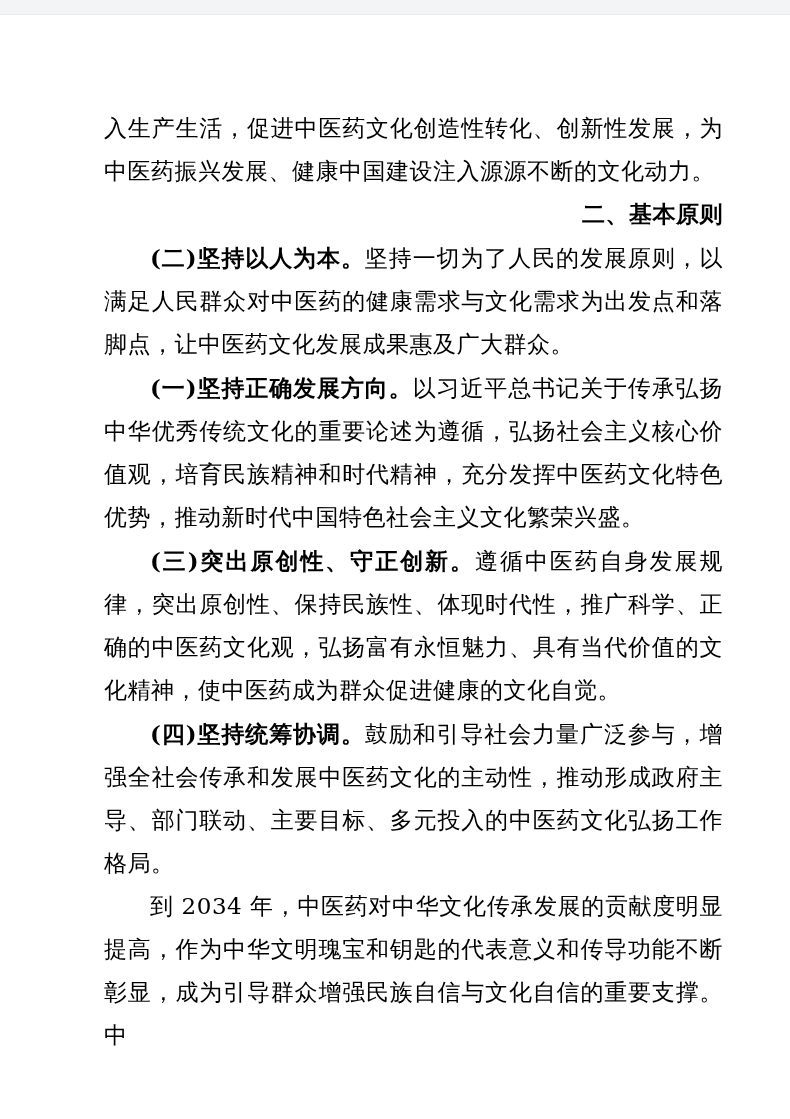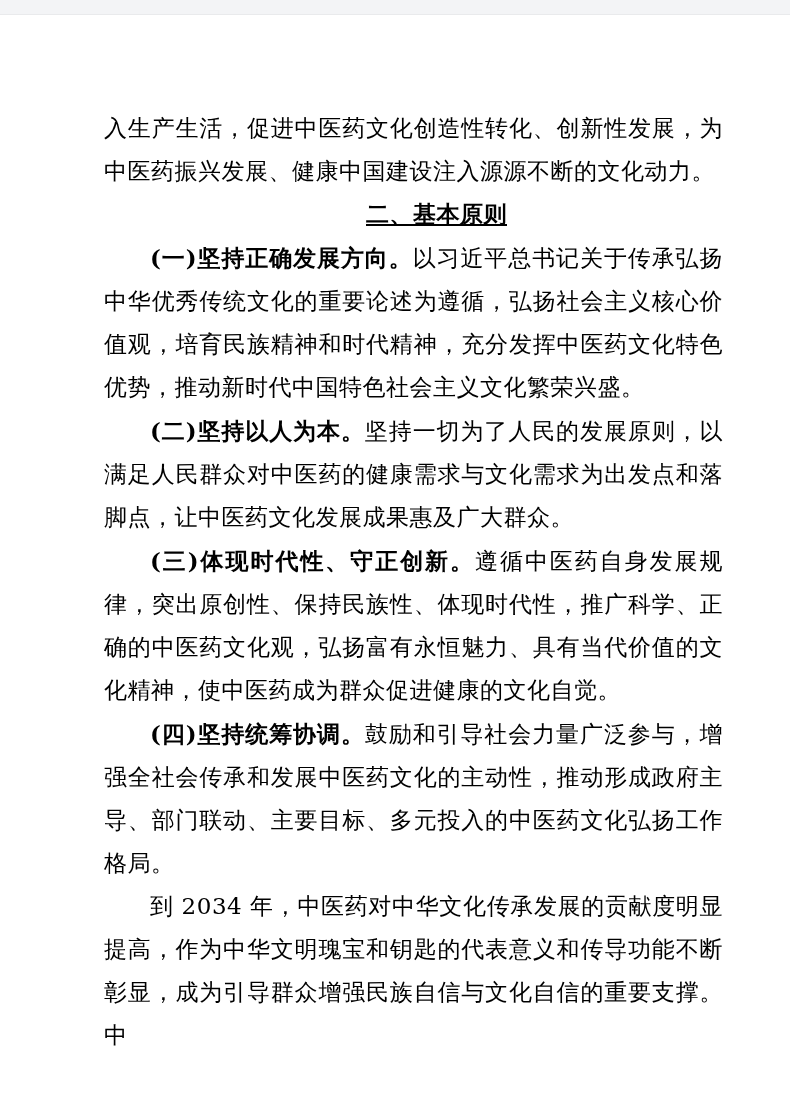--- a/index.html
+++ b/index.html
@@ -31,42 +31,41 @@
     text-indent: 2em;
   }
   .para.no-indent {
     text-indent: 0;
   }
   .section-heading {
     margin: 0;
     text-indent: 2em;
     font-family: "DejaVu Sans", sans-serif;
     font-weight: bold;
-    text-align: center;
-    text-decoration: underline;
+    text-align: right;
   }
   .lead {
     font-weight: bold;
   }
 </style>
 </head>
 <body>
 
 <div class="page">
   <div class="doc">
 
     <p class="para no-indent">入生产生活，促进中医药文化创造性转化、创新性发展，为中医药振兴发展、健康中国建设注入源源不断的文化动力。</p>
 
     <p class="section-heading">二、基本原则</p>
 
+    <p class="para"><span class="lead">(二)坚持以人为本。</span><span>坚持一切为了人民的发展原则，以满足人民群众对中医药的健康需求与文化需求为出发点和落脚点，让中医药文化发展成果惠及广大群众。</span></p>
+
     <p class="para"><span class="lead">(一)坚持正确发展方向。</span><span>以习近平总书记关于传承弘扬中华优秀传统文化的重要论述为遵循，弘扬社会主义核心价值观，培育民族精神和时代精神，充分发挥中医药文化特色优势，推动新时代中国特色社会主义文化繁荣兴盛。</span></p>
 
-    <p class="para"><span class="lead">(二)坚持以人为本。</span><span>坚持一切为了人民的发展原则，以满足人民群众对中医药的健康需求与文化需求为出发点和落脚点，让中医药文化发展成果惠及广大群众。</span></p>
-
-    <p class="para"><span class="lead">(三)体现时代性、守正创新。</span><span>遵循中医药自身发展规律，突出原创性、保持民族性、体现时代性，推广科学、正确的中医药文化观，弘扬富有永恒魅力、具有当代价值的文化精神，使中医药成为群众促进健康的文化自觉。</span></p>
+    <p class="para"><span class="lead">(三)突出原创性、守正创新。</span><span>遵循中医药自身发展规律，突出原创性、保持民族性、体现时代性，推广科学、正确的中医药文化观，弘扬富有永恒魅力、具有当代价值的文化精神，使中医药成为群众促进健康的文化自觉。</span></p>
 
     <p class="para"><span class="lead">(四)坚持统筹协调。</span><span>鼓励和引导社会力量广泛参与，增强全社会传承和发展中医药文化的主动性，推动形成政府主导、部门联动、主要目标、多元投入的中医药文化弘扬工作格局。</span></p>
 
 
     <p class="para">到 2034 年，中医药对中华文化传承发展的贡献度明显提高，作为中华文明瑰宝和钥匙的代表意义和传导功能不断彰显，成为引导群众增强民族自信与文化自信的重要支撑。中</p>
 
   </div>
 </div>
 
 </body></html>

